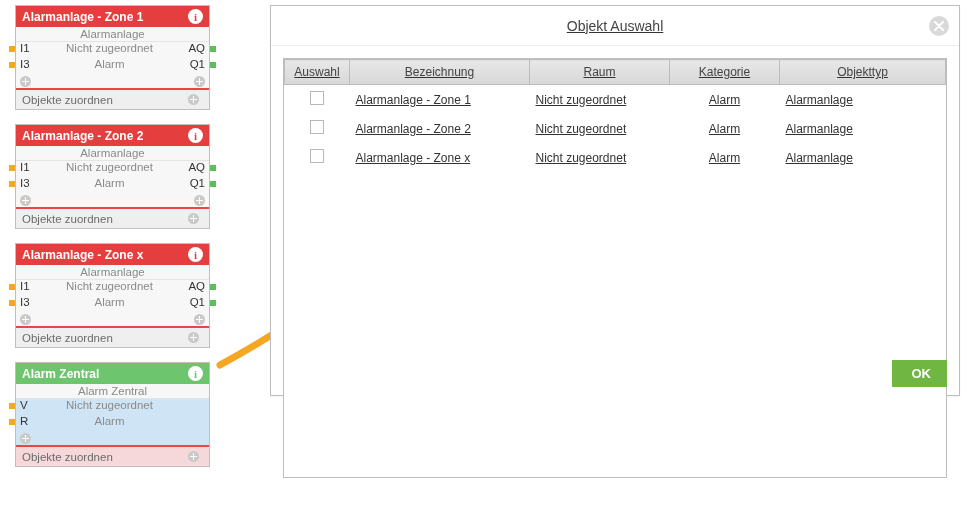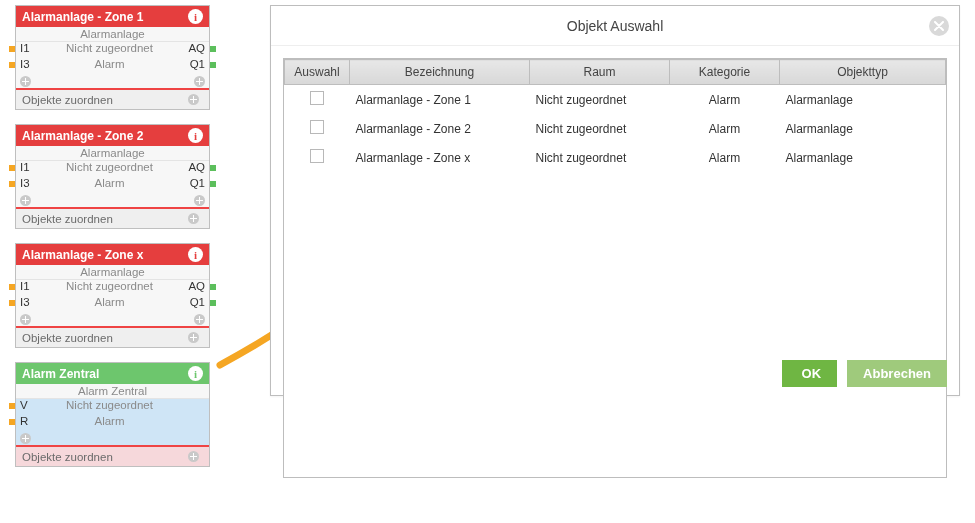--- a/index.html
+++ b/index.html
@@ -122,20 +122,21 @@
   
   .dialog {
     position: absolute;
     left: 270px;
     top: 5px;
     width: 690px;
     height: 391px;
     border: 1px solid #bdbdbd;
     background: #fff;
     box-shadow: 0 1px 2px rgba(0,0,0,.05);
+    text-decoration: underline;
   }
   .dialog-header {
     height: 40px;
     display: flex;
     align-items: center;
     justify-content: center;
     position: relative;
     border-bottom: 1px solid #eee;
     color: #444;
     font-size: 14px;
@@ -388,15 +389,14 @@
             <td class="col-raum">Nicht zugeordnet</td>
             <td class="col-kat">Alarm</td>
             <td class="col-typ">Alarmanlage</td>
           </tr>
         </tbody>
     </table>
   </div>
 
   <div class="dialog-footer">
     <button class="btn ok">OK</button>
-    <button class="btn cancel">Abbrechen</button>
   </div>
 </div>
 
 </body></html>

